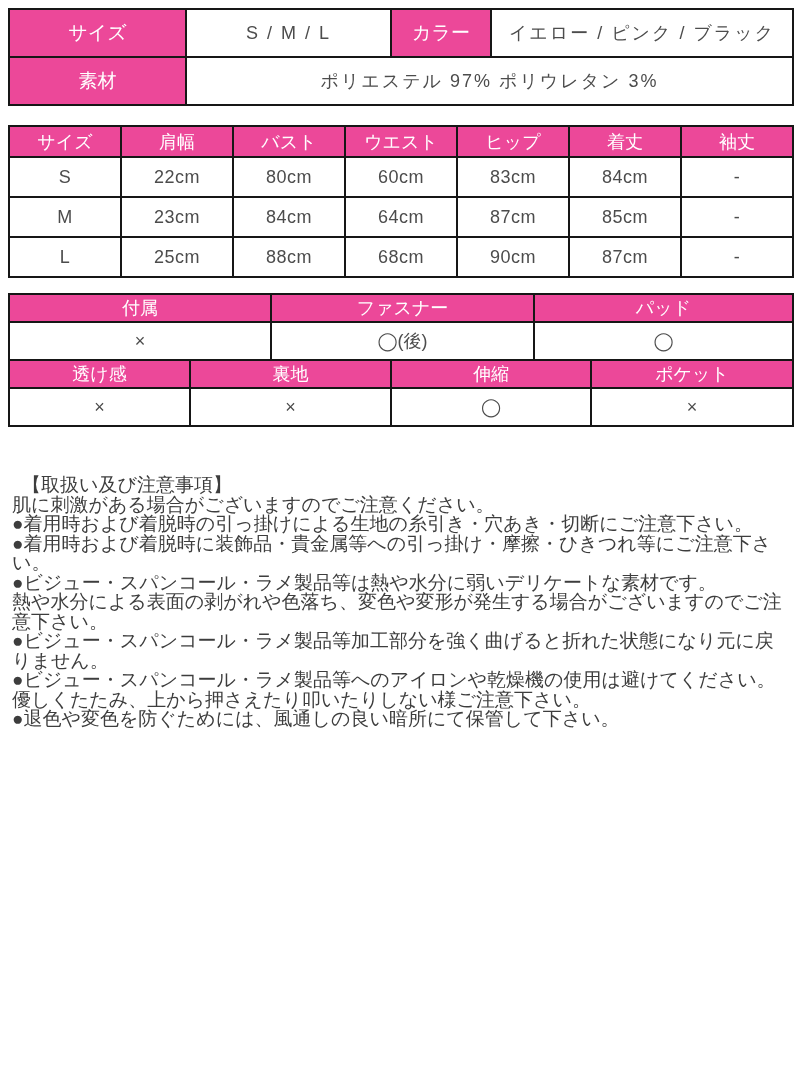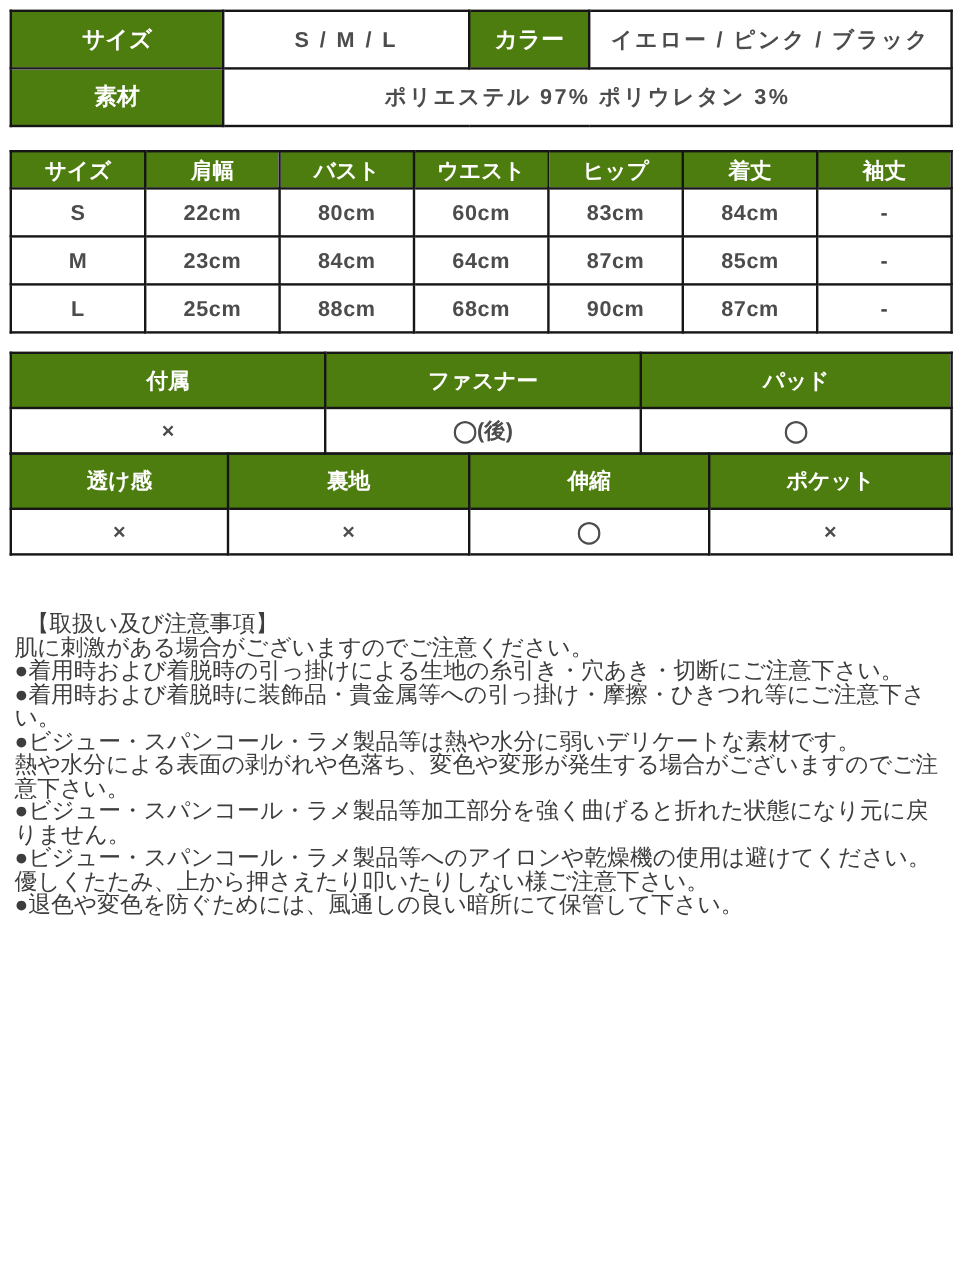--- a/index.html
+++ b/index.html
@@ -4,44 +4,44 @@
 <style>
   * { box-sizing: border-box; margin: 0; padding: 0; }
   html, body {
     width: 800px; height: 1067px;
     background: #ffffff;
     font-family: "Liberation Sans", sans-serif;
   }
   .wrap { padding: 8px; }
 
   table { border-collapse: collapse; table-layout: fixed; width: 784px; }
-  td { border: 2px solid #161616; text-align: center; vertical-align: middle; overflow: hidden; font-weight: bold; }
+  td { border: 2px solid #161616; text-align: center; vertical-align: middle; overflow: hidden; }
 
   
   .h {
-    background: #4d7c0f;
+    background: #ec4899;
     color: #ffffff;
     font-size: 19px;
-    font-weight: 700;
+    font-weight: 400;
   }
   .v { color: #4c4c4c; background: #ffffff; }
 
   
   .spec td { height: 48px; }
   .spec .v { font-size: 18px; letter-spacing: 2px; }
 
   
   .meas { margin-top: 19px; }
   .meas .h { height: 31px; font-size: 18px; }
   .meas .v { height: 40px; font-size: 18px; letter-spacing: 0.5px; }
 
   
   .feat1 { margin-top: 15px; }
   .feat2 { margin-top: -2px; }
-  .feat1 .h, .feat2 .h { height: 46px; font-size: 18px; }
+  .feat1 .h, .feat2 .h { height: 28px; font-size: 18px; }
   .feat1 .v, .feat2 .v { height: 38px; font-size: 18px; }
 
   
   .notes {
     margin-top: 48px;
     padding-left: 4px;
     color: #3d3d3d;
     font-size: 19px;
     line-height: 19.5px;
   }

